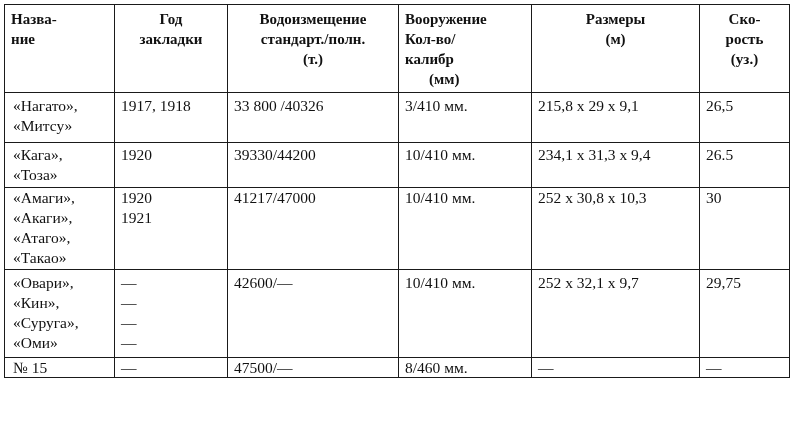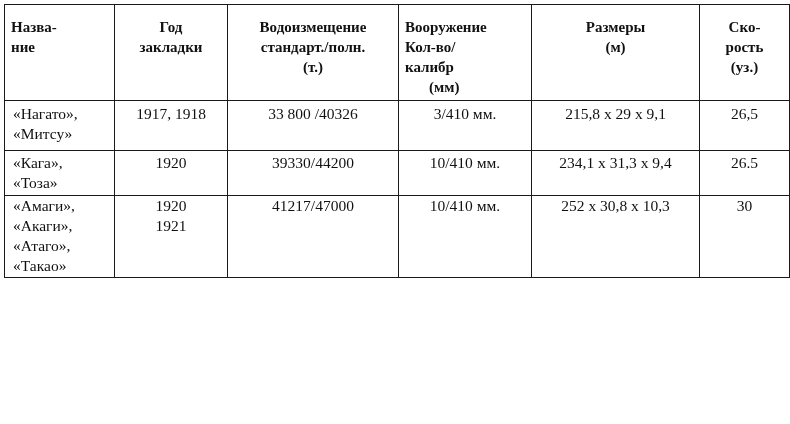--- a/index.html
+++ b/index.html
@@ -17,24 +17,24 @@
     border: 1.6px solid #1a1a1a;
     vertical-align: top;
     padding: 2px 6px 0 6px;
     line-height: 20px;
   }
   table.ships th {
     font-weight: bold;
     font-size: 15px;
     text-align: center;
     height: 83px;
-    padding-top: 12px;
+    padding-top: 4px;
   }
   table.ships th.left { text-align: left; }
-  table.ships td { text-align: center; }
+  table.ships td { text-align: left; }
   table.ships td.left { text-align: left; padding-left: 8px; }
   .line { display: block; white-space: nowrap; }
   tr.r1 td { height: 46px; padding-top: 3px; margin-left: 36px; }
   tr.r2 td { height: 42px; padding-top: 2px; }
   tr.r3 td { height: 81px; padding-top: 0; }
   tr.r4 td { height: 84px; padding-top: 3px; }
   tr.r5 td, tr.r6 td, tr.r7 td { height: 19px; line-height: 19px; padding-top: 0; }
 </style>
 </head>
 <body>
@@ -116,14 +116,44 @@
       </td>
       <td>
         <span class="line">1920</span>
         <span class="line">1921</span>
       </td>
       <td>41217/47000</td>
       <td>10/410 мм.</td>
       <td>252 x 30,8 x 10,3</td>
       <td>30</td>
     </tr>
+    <tr class="r4">
+      <td class="left">
+        <span class="line">«Овари»,</span>
+        <span class="line">«Кин»,</span>
+        <span class="line">«Суруга»,</span>
+        <span class="line">«Оми»</span>
+      </td>
+      <td>
+        <span class="line">—</span>
+        <span class="line">—</span>
+        <span class="line">—</span>
+        <span class="line">—</span>
+      </td>
+      <td>42600/—</td>
+      <td>10/410 мм.</td>
+      <td>252 x 32,1 x 9,7</td>
+      <td>29,75</td>
+    </tr>
+    <tr class="r6">
+      <td class="left">
+        <span class="line">№ 15</span>
+      </td>
+      <td>
+        <span class="line">—</span>
+      </td>
+      <td>47500/—</td>
+      <td>8/460 мм.</td>
+      <td>—</td>
+      <td>—</td>
+    </tr>
   </tbody>
 </table>
 
 </body></html>

